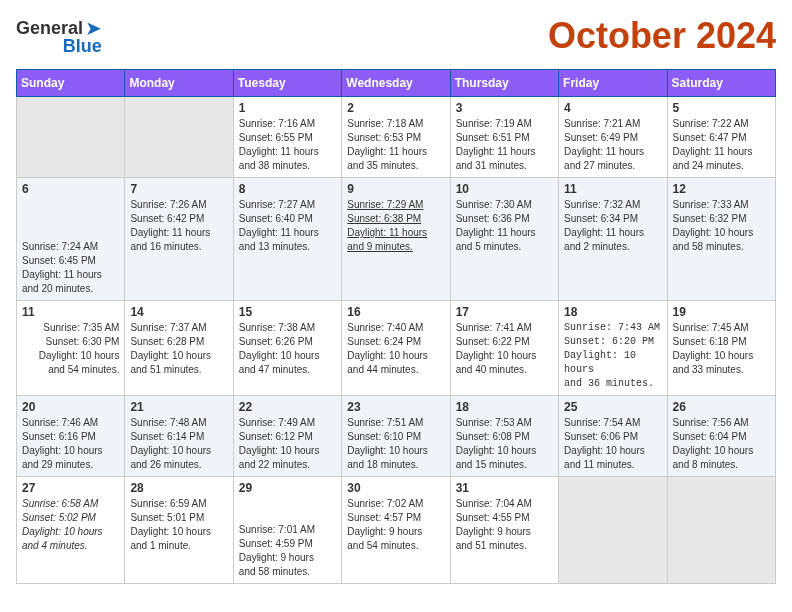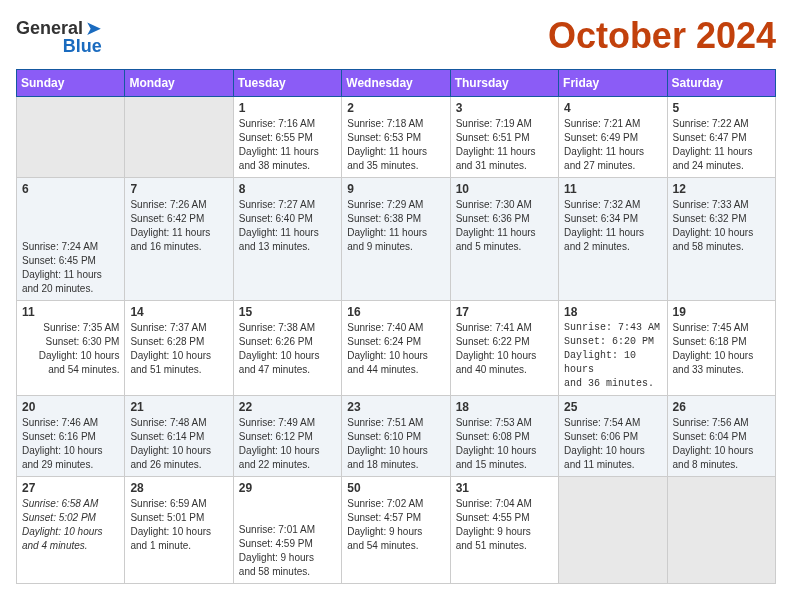--- a/index.html
+++ b/index.html
@@ -175,21 +175,21 @@
         </td>
         <td>
           <span class="day-num">8</span>
           <div class="day-info" style="white-space: pre-line;">Sunrise: 7:27 AM
 Sunset: 6:40 PM
 Daylight: 11 hours
 and 13 minutes.</div>
         </td>
         <td>
           <span class="day-num">9</span>
-          <div class="day-info" style="white-space: pre-line;">Sunrise: 7:29 AM
+          <div class="day-info" style="white-space: pre-line; text-decoration: underline;">Sunrise: 7:29 AM
 Sunset: 6:38 PM
 Daylight: 11 hours
 and 9 minutes.</div>
         </td>
         <td>
           <span class="day-num">10</span>
           <div class="day-info" style="white-space: pre-line;">Sunrise: 7:30 AM
 Sunset: 6:36 PM
 Daylight: 11 hours
 and 5 minutes.</div>
@@ -327,21 +327,21 @@
 and 1 minute.</div>
         </td>
         <td>
           <span class="day-num">29</span>
           <div class="day-info" style="white-space: pre-line; margin-top: 28px;">Sunrise: 7:01 AM
 Sunset: 4:59 PM
 Daylight: 9 hours
 and 58 minutes.</div>
         </td>
         <td>
-          <span class="day-num">50</span>
+          <span class="day-num">30</span>
           <div class="day-info" style="white-space: pre-line;">Sunrise: 7:02 AM
 Sunset: 4:57 PM
 Daylight: 9 hours
 and 54 minutes.</div>
         </td>
         <td>
           <span class="day-num">31</span>
           <div class="day-info" style="white-space: pre-line;">Sunrise: 7:04 AM
 Sunset: 4:55 PM
 Daylight: 9 hours

